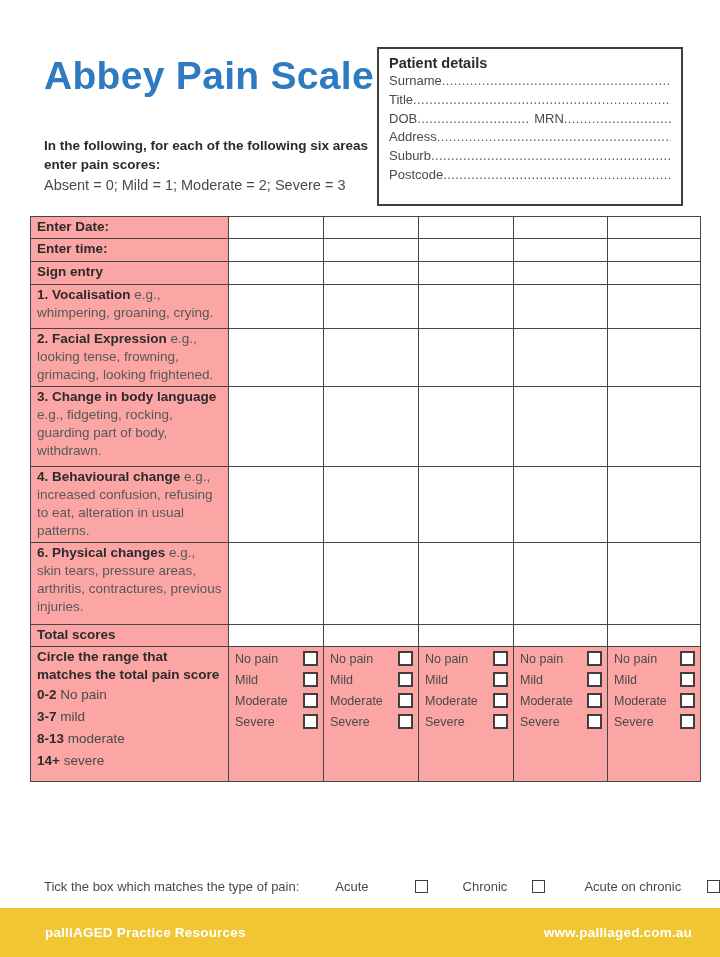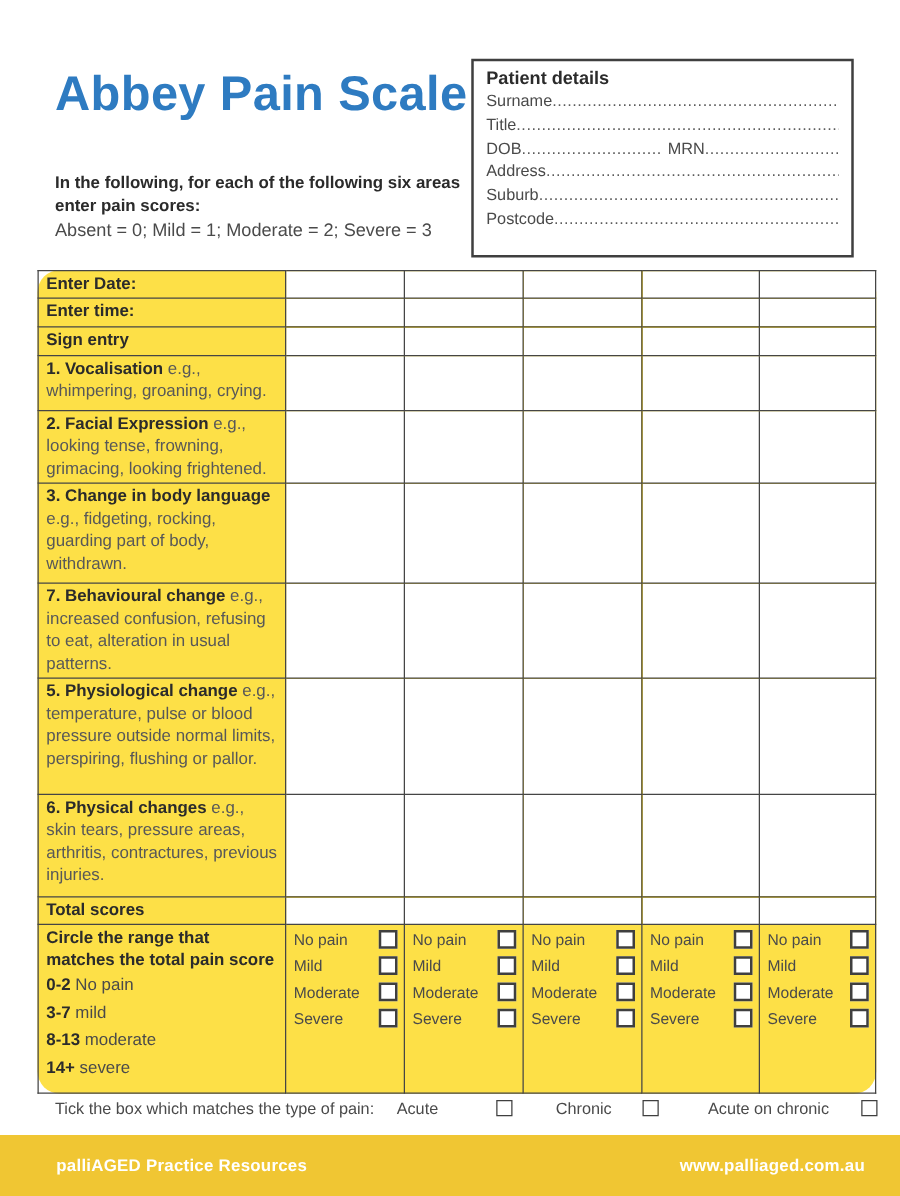--- a/index.html
+++ b/index.html
@@ -20,21 +20,21 @@
   .pd-dots::after { content:"......................................................................................"; letter-spacing:0.4px; }
   .pd-dots.short { flex:0 0 112px; }
   .pd-mrn { white-space:nowrap; padding-left:5px; }
 
   .instructions { position:absolute; left:44px; top:136px; width:332px; font-size:13.5px;
                   font-weight:bold; color:#2b2b2b; line-height:19px; }
   .scale-line { position:absolute; left:44px; top:177px; font-size:14.5px; color:#4a4a4a; }
 
   
   .main-table { position:absolute; left:30px; top:216px; width:670px;
-                border-collapse:collapse; table-layout:fixed; background:#fde047;border-radius:18px; }
+                border-collapse:collapse; table-layout:fixed; background:#fca5a5; }
   .main-table td { border:1.5px solid #454545; vertical-align:top; padding:1px 5px 2px 6px;
                    font-size:13.5px; line-height:18px; color:#585858; overflow:hidden; }
   .cell-bold { font-weight:bold; color:#2b2b2b; }
   .entry-cell { background:#fff; }
 
   
   .opt-cell { padding:43px 3px 5px 5px; }
   .opt-item { display:flex; align-items:center; justify-content:space-between;
               height:21px; font-size:12.5px; color:#4a4a4a; }
   .opt-item .lbl { white-space:nowrap; overflow:hidden; }
@@ -44,21 +44,21 @@
   .range-line { line-height:22px; font-size:13.5px; color:#4a4a4a; }
   .range-line:first-of-type { margin-top:3px; }
   .range-num { font-weight:bold; color:#2b2b2b; }
 
   
   .tick-row { position:absolute; left:30px; top:879px; width:676px; display:flex;
               align-items:center; font-size:13px; color:#4a4a4a;gap:16px; }
   .tick-row .prefix { margin-left:14px; white-space:nowrap; }
   .tick-box { width:13px; height:13px; border:1.5px solid #3f3f3f; background:#fff; flex:0 0 auto; }
   .tick-label { white-space:nowrap; }
-  .gap-a { margin-left:2px; } .box-1 { margin-left:30px; }
+  .gap-a { margin-left:20px; } .box-1 { margin-left:30px; }
   .lab-2 { margin-left:19px; } .box-2 { margin-left:9px; }
   .lab-3 { margin-left:23px; } .box-3 { margin-left:10px; }
 
   
   .footer { position:absolute; left:0; top:908px; width:720px; height:49px; background:#f0c633;
             display:flex; align-items:center; justify-content:space-between; padding:0 28px 0 45px; }
   .footer .f-text { color:#ffffff; font-weight:bold; font-size:13.5px; letter-spacing:0.2px; }
 </style>
 </head>
 <body>
@@ -152,29 +152,21 @@
       </tr>
       <tr style="height:80px">
         <td><span class="cell-bold">3. Change in body language</span> <span>e.g., fidgeting, rocking, guarding part of body, withdrawn.</span></td>
         <td class="entry-cell"></td>
         <td class="entry-cell"></td>
         <td class="entry-cell"></td>
         <td class="entry-cell"></td>
         <td class="entry-cell"></td>
       </tr>
       <tr style="height:75px">
-        <td><span class="cell-bold">7. Behavioural change</span> <span>e.g., increased confusion, refusing to eat, alteration in usual patterns.</span></td>
-        <td class="entry-cell"></td>
-        <td class="entry-cell"></td>
-        <td class="entry-cell"></td>
-        <td class="entry-cell"></td>
-        <td class="entry-cell"></td>
-      </tr>
-      <tr style="height:93px">
-        <td><span class="cell-bold">5. Physiological change</span> <span>e.g., temperature, pulse or blood pressure outside normal limits, perspiring, flushing or pallor.</span></td>
+        <td><span class="cell-bold">4. Behavioural change</span> <span>e.g., increased confusion, refusing to eat, alteration in usual patterns.</span></td>
         <td class="entry-cell"></td>
         <td class="entry-cell"></td>
         <td class="entry-cell"></td>
         <td class="entry-cell"></td>
         <td class="entry-cell"></td>
       </tr>
       <tr style="height:82px">
         <td><span class="cell-bold">6. Physical changes</span> <span>e.g., skin tears, pressure areas, arthritis, contractures, previous injuries.</span></td>
         <td class="entry-cell"></td>
         <td class="entry-cell"></td>

